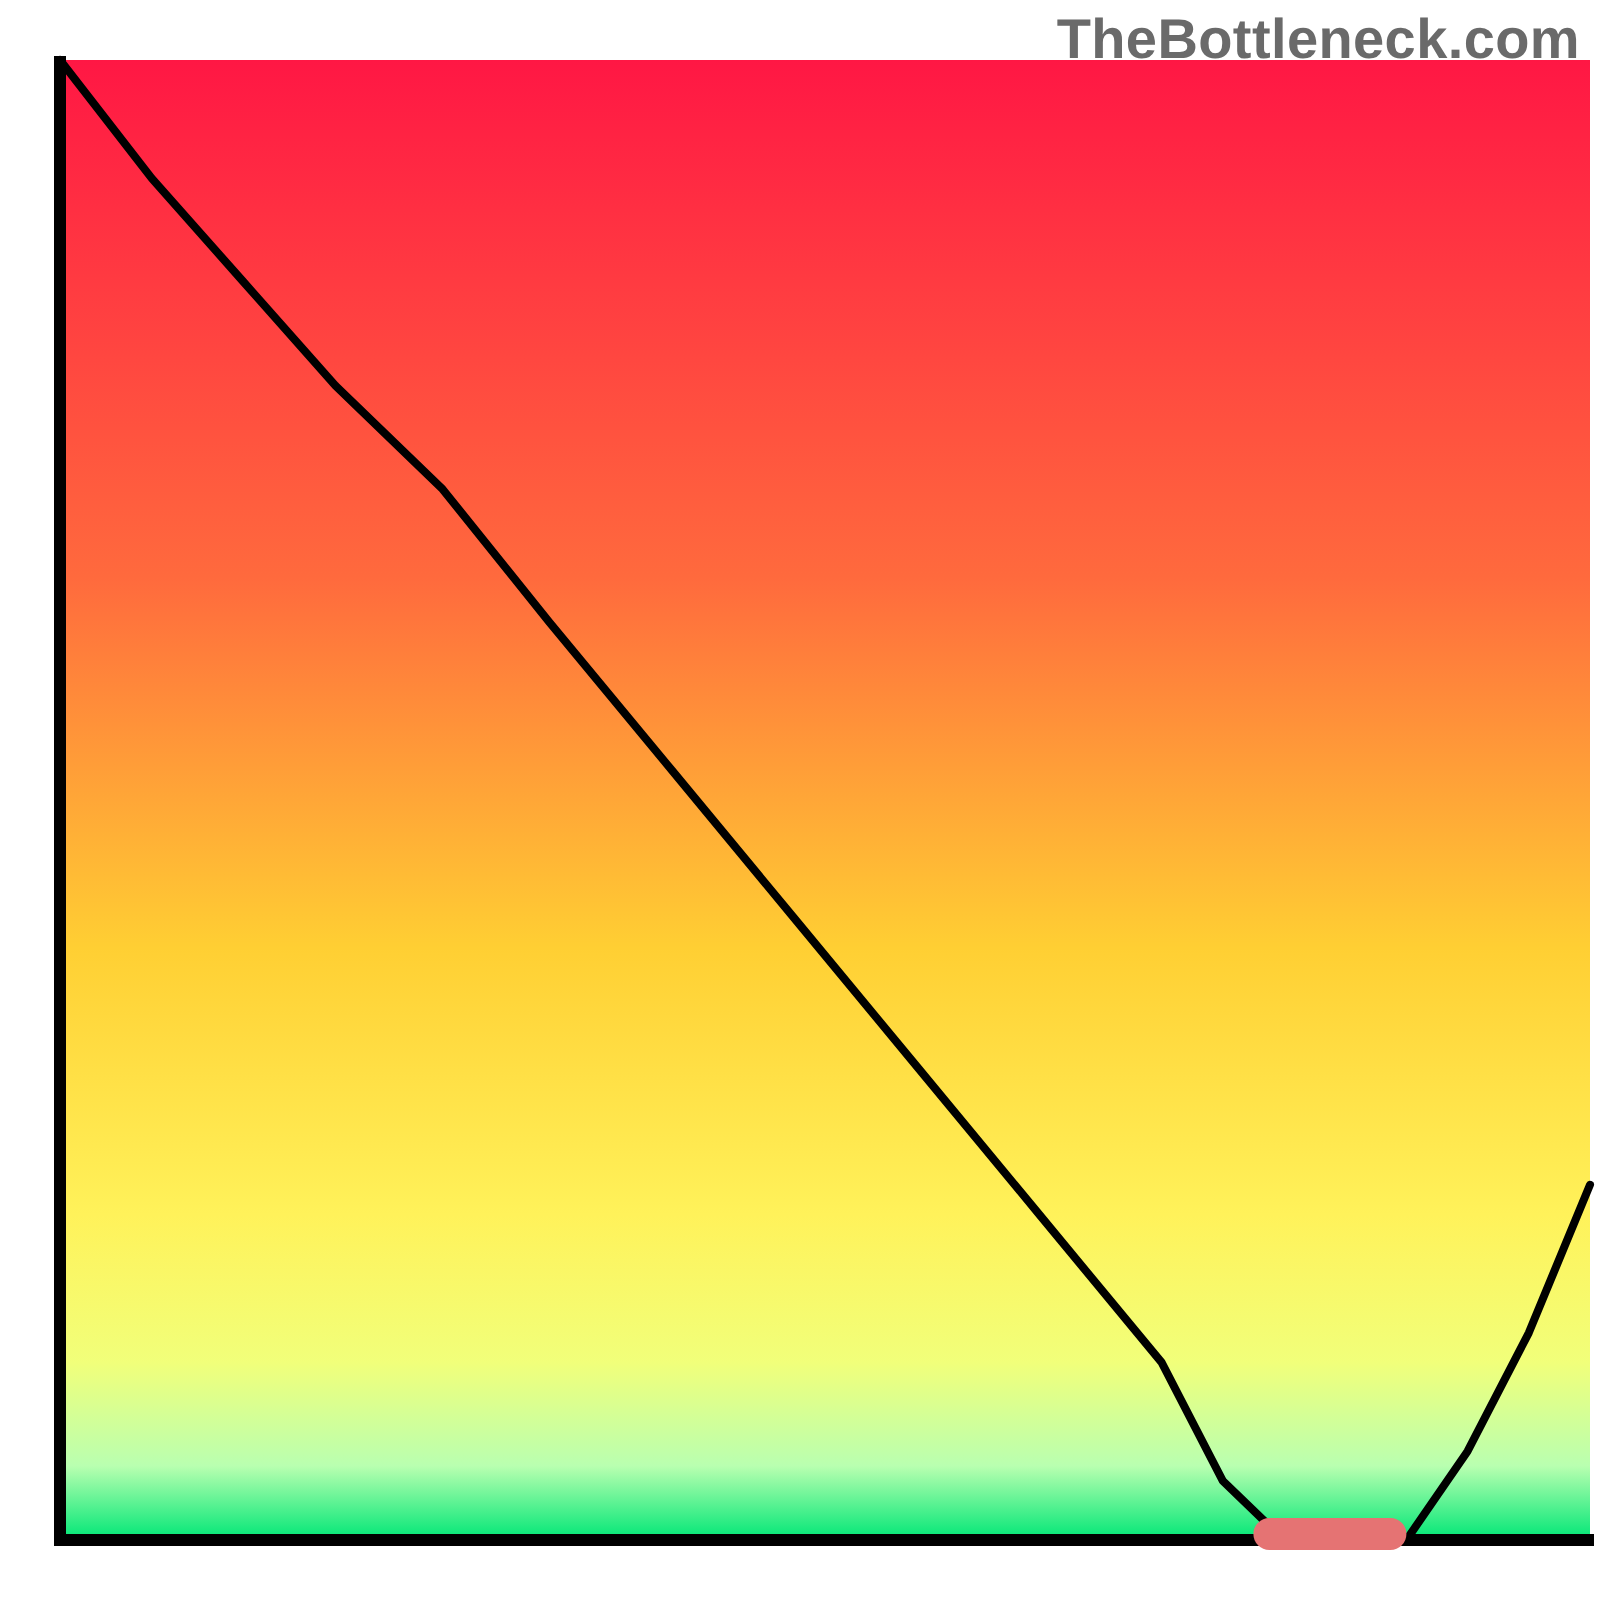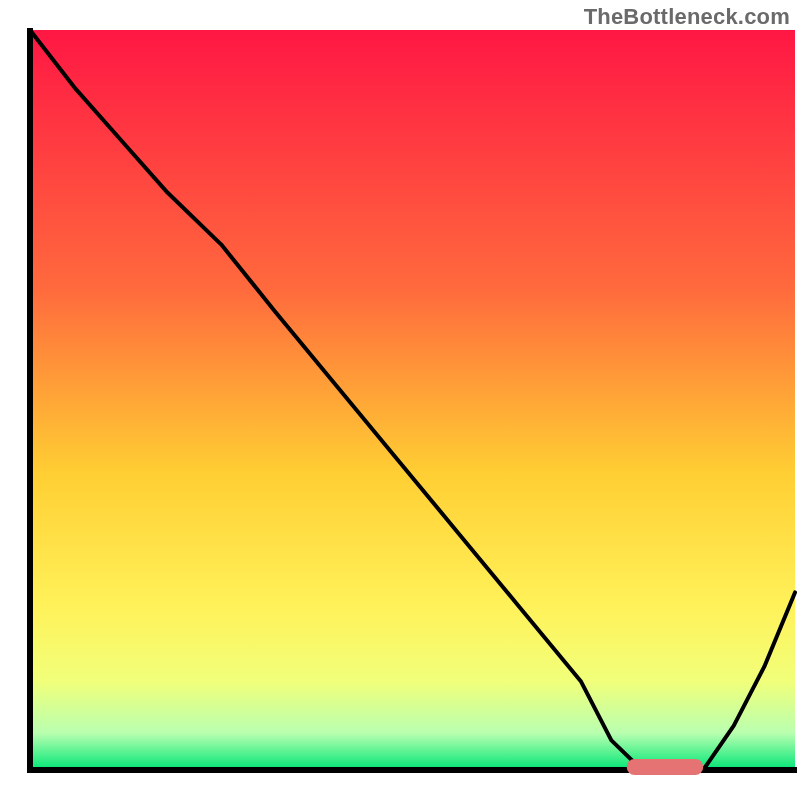--- a/index.html
+++ b/index.html
@@ -13,21 +13,21 @@
   }
   .stage {
     position: relative;
     width: 800px;
     height: 800px;
   }
   .watermark {
     position: absolute;
     top: 4px;
     right: 10px;
-    font-size: 22px;
+    font-size: 28px;
     font-weight: 600;
     color: #6a6a6a;
     letter-spacing: 0.2px;
     user-select: none;
   }
   svg.plot {
     position: absolute;
     left: 0;
     top: 0;
   }

